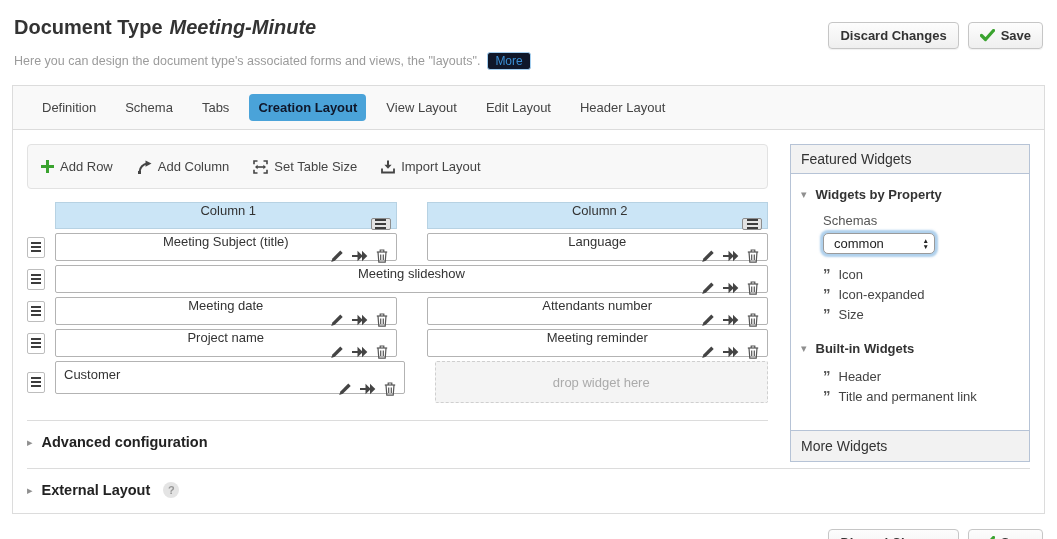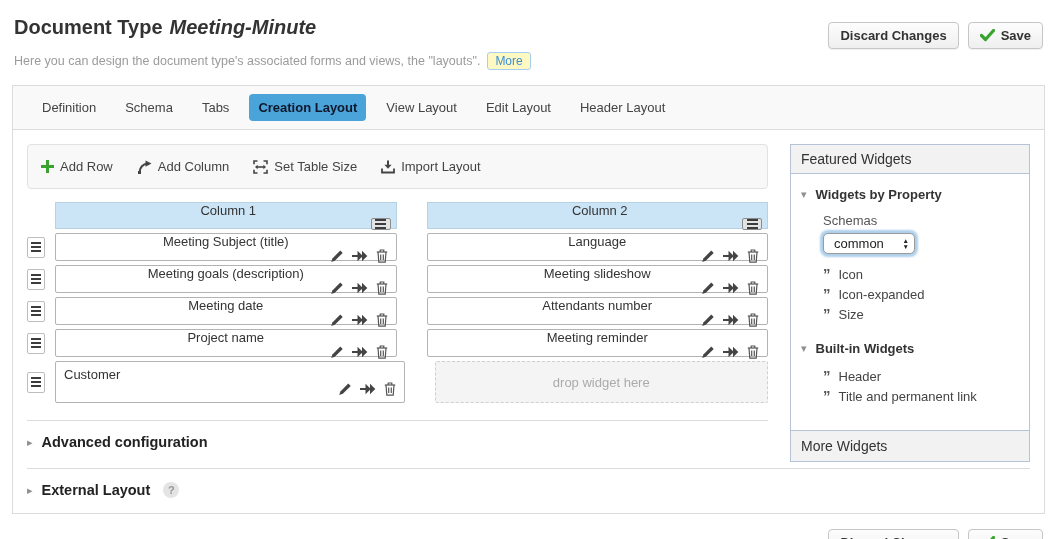--- a/index.html
+++ b/index.html
@@ -15,21 +15,21 @@
   .top-actions, .bottom-actions { display:flex; gap:9px; }
   .top-actions { position:absolute; top:22px; right:14px; }
   .btn {
     background:linear-gradient(#fdfdfd,#efefef);
     border:1px solid #c6c6c6; border-radius:4px;
     padding:5px 11px; font-weight:bold; font-size:13px; color:#333;
     display:inline-flex; align-items:center; gap:6px; cursor:pointer;
     box-shadow:0 1px 1px rgba(0,0,0,.06);
   }
   .subtitle-row { margin-top:13px; font-size:12.5px; color:#9b9b9b; display:flex; align-items:center; gap:7px; }
-  .more-btn { color:#3b8fd4; border:1px solid #a4cff0; border-radius:3px; background:#fef9c3; font-size:12px; padding:1px 7px; cursor:pointer; }
+  .more-btn { color:#3b8fd4; border:1px solid #a4cff0; border-radius:3px; background:#0f172a; font-size:12px; padding:1px 7px; cursor:pointer; }
 
   
   .container { margin:15px 12px 0 12px; border:1px solid #dcdcdc; background:#fff; }
   .tabbar { background:#f9f9f9; border-bottom:1px solid #dcdcdc; padding:8px 14px 8px 20px; display:flex; align-items:center; gap:11px; }
   .tab { font-size:13px; color:#444; padding:6px 9px; border-radius:4px; cursor:pointer; white-space:nowrap; }
   .tab.active { background:#4aa3d9; color:#0f172a; font-weight:bold; }
 
   .content-row { display:flex; align-items:flex-start; padding:14px 14px 0 14px; }
   .main-col { flex:1; min-width:0; }
   .side-col { width:240px; margin-left:22px; flex:none; }
@@ -45,41 +45,41 @@
   .handle-cell { width:22px; margin-right:6px; display:flex; align-items:center; justify-content:flex-start; }
   .header-spacer { width:28px; }
   .cells { flex:1; display:flex; gap:30px; min-width:0; }
   .cell { flex:1; min-width:0; }
   .col-header { background:#cbe5f6; border:1px solid #b7d2e3; height:27px; display:flex; align-items:center; padding:0 5px 0 10px; font-size:13px; color:#333;flex-direction:column; }
   .menu-btn { margin-left:auto; width:20px; height:19px; background:#e3e3e3; border:1px solid #8d8d8d; border-radius:2px; display:flex; flex-direction:column; align-items:center; justify-content:center; gap:2px; cursor:pointer; }
   .menu-btn i { display:block; width:11px; height:2px; background:#3c3c3c; }
   .handle-btn { width:18px; height:21px; background:#fff; border:1px solid #bdbdbd; border-radius:2px; display:flex; flex-direction:column; align-items:center; justify-content:center; gap:2px; cursor:grab; }
   .handle-btn i { display:block; width:10px; height:2px; background:#3c3c3c; }
   .widget-box { border:1px solid #b3b3b3; border-radius:2px; background:#fff; height:28px; display:flex; align-items:center; padding:0 8px; font-size:13px; color:#333;flex-direction:column; }
-  .row-tall .widget-box { height:42px; align-items:flex-start; padding-top:5px; }
+  .row-tall .widget-box { height:33px; align-items:flex-start; padding-top:5px; }
   .row-actions { margin-left:auto; display:flex; align-items:center; gap:8px; }
   .row-actions svg { display:block; cursor:pointer; }
   .drop-zone { border:1px dashed #cfcfcf; border-radius:2px; background:#f4f4f4; height:42px; display:flex; align-items:center; justify-content:center; color:#ababab; font-size:13px; }
 
   
   .adv-section { margin-top:17px; border-top:1px solid #dcdcdc; padding:13px 0 6px 0; }
   .ext-section { margin:6px 14px 0 14px; border-top:1px solid #dcdcdc; padding:13px 0 15px 0; }
   .section-head { display:flex; align-items:center; gap:9px; font-size:14.5px; font-weight:bold; color:#222; cursor:pointer; }
   .caret { color:#8f8f8f; font-size:11px; font-weight:normal; }
   .help-badge { width:16px; height:16px; border-radius:50%; background:#e4e4e4; color:#979797; font-size:11px; font-weight:bold; text-align:center; line-height:16px; margin-left:4px; cursor:pointer; }
 
   
   .widgets-panel { border:1px solid #b6c3d6; background:#fff; }
   .panel-head { background:#f2f2f2; border-bottom:1px solid #b6c3d6; padding:6px 10px; font-size:14px; color:#333; }
   .panel-foot { background:#f2f2f2; border-top:1px solid #b6c3d6; padding:7px 10px; font-size:14px; color:#333; cursor:pointer; }
   .panel-body { padding:13px 10px 24px 10px; }
   .group-label { display:flex; align-items:center; gap:9px; font-size:13px; font-weight:bold; color:#333; cursor:pointer; }
   .group2 { margin-top:17px; }
   .schemas-label { margin:11px 0 5px 22px; font-size:13px; color:#555; }
-  .schema-select { margin-left:22px; width:92px; background:#fff; border:1px solid #9a9a9a; border-radius:5px; box-shadow:0 0 2px 3px rgba(110,170,220,.55); padding:2px 5px 2px 10px; display:flex; align-items:center; justify-content:space-between; font-size:13px; color:#222; cursor:pointer; }
+  .schema-select { margin-left:22px; width:112px; background:#fff; border:1px solid #9a9a9a; border-radius:5px; box-shadow:0 0 2px 3px rgba(110,170,220,.55); padding:2px 5px 2px 10px; display:flex; align-items:center; justify-content:space-between; font-size:13px; color:#222; cursor:pointer; }
   .select-arrows { display:flex; flex-direction:column; align-items:center; font-size:6.5px; line-height:6px; color:#222; }
   .widget-list { margin:10px 0 0 22px; }
   .widget-item { display:flex; align-items:baseline; gap:8px; font-size:13px; color:#444; line-height:19px; cursor:pointer; }
   .quote-icon { font-weight:bold; color:#555; font-size:15px; }
 
   .bottom-actions { justify-content:flex-end; margin:15px 14px 0 0; }
 </style>
 </head>
 <body>
 
@@ -240,42 +240,20 @@
         <div class="grid-row">
           <div class="handle-cell">
               <span class="handle-btn">
                 <i></i>
                 <i></i>
                 <i></i>
               </span>
             </div>
           <div class="cells">
             <div class="cell widget-box">
-              <span>Meeting goals (description)</span>
-              <span class="row-actions">
-                <svg width="14" height="14" viewBox="0 0 14 14">
-                    <path d="M1.2 13 L2.4 9.4 L10.3 1.5 L12.7 3.9 L4.8 11.8 Z" fill="#444"></path>
-                  </svg>
-                <svg width="16" height="12" viewBox="0 0 16 12">
-                    <path d="M0 6 H6" stroke="#444" stroke-width="2"></path>
-                    <path d="M5.5 0.8 L10.8 6 L5.5 11.2 Z" fill="#444"></path>
-                    <path d="M10 0.8 L15.3 6 L10 11.2 Z" fill="#444"></path>
-                  </svg>
-                <svg width="12" height="14" viewBox="0 0 12 14">
-                    <g fill="none" stroke="#555" stroke-width="1.2">
-                      <path d="M0.8 3 H11.2"></path>
-                      <path d="M4.2 3 V1 H7.8 V3"></path>
-                      <path d="M2 3 L2.8 13.2 H9.2 L10 3"></path>
-                      <path d="M4.7 5.4 V11"></path>
-                      <path d="M7.3 5.4 V11"></path>
-                    </g>
-                  </svg>
-              </span>
-            </div>
-            <div class="cell widget-box">
               <span>Meeting slideshow</span>
               <span class="row-actions">
                 <svg width="14" height="14" viewBox="0 0 14 14">
                     <path d="M1.2 13 L2.4 9.4 L10.3 1.5 L12.7 3.9 L4.8 11.8 Z" fill="#444"></path>
                   </svg>
                 <svg width="16" height="12" viewBox="0 0 16 12">
                     <path d="M0 6 H6" stroke="#444" stroke-width="2"></path>
                     <path d="M5.5 0.8 L10.8 6 L5.5 11.2 Z" fill="#444"></path>
                     <path d="M10 0.8 L15.3 6 L10 11.2 Z" fill="#444"></path>
                   </svg>

